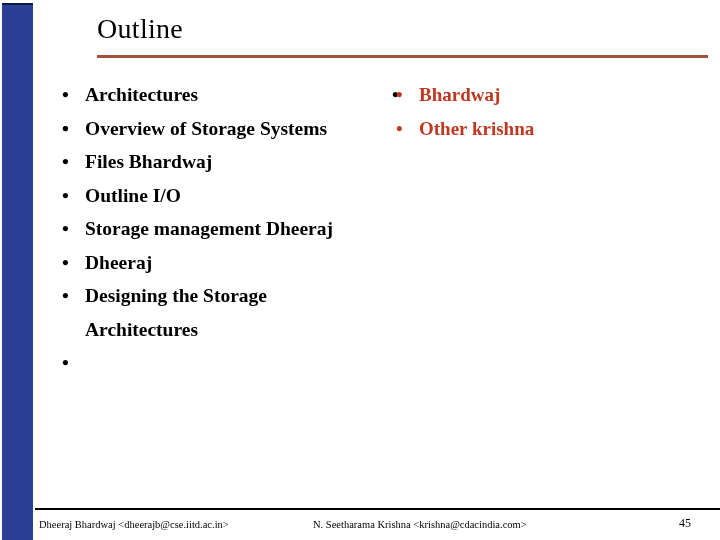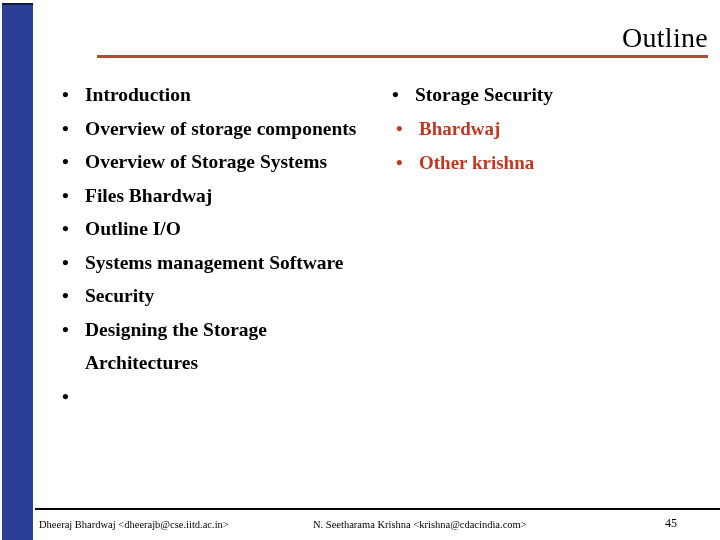--- a/index.html
+++ b/index.html
@@ -33,23 +33,22 @@
     left: 2px;
     top: 3px;
     width: 31px;
     height: 2px;
     background: #111a44;
   }
   
   .title {
     position: absolute;
     left: 97px;
-    top: 22px;
+    top: 13px;
     width: 611px;
-    text-align: right;
     font-size: 28px;
     line-height: 32px;
     color: #000000;
     font-family: "Liberation Serif", "DejaVu Serif", serif;
     letter-spacing: 0.3px;
   }
   .title-rule {
     position: absolute;
     left: 97px;
     top: 55px;
@@ -144,20 +143,21 @@
     font-family: "Liberation Serif", "DejaVu Serif", serif;
     white-space: nowrap;
   }
   .footer-author.a1 { left: 4px; }
   .footer-author.a2 { left: 278px; }
   .footer-page {
     position: absolute;
     left: 630px;
     top: 2px;
     width: 40px;
+    text-align: center;
     font-size: 12px;
     line-height: 16px;
     color: #000000;
     font-family: "Liberation Serif", "DejaVu Serif", serif;
   }
 </style>
 </head>
 <body>
 
 <div class="slide">
@@ -165,61 +165,59 @@
   <div class="side-bar"></div>
   <div class="side-bar-edge"></div>
 
   <div class="title">Outline</div>
   <div class="title-rule"></div>
 
   <div class="col col-left">
     <ul class="lvl1">
       <li>
         <span class="bullet">•</span>
-        <span class="item-text">Introduction</span>
-      </li>
-      <li>
-        <span class="bullet">•</span>
-        <span class="item-text">Overview of storage components</span>
+        <span class="item-text">Architectures</span>
+      </li>
+      <li>
+        <span class="bullet">•</span>
       </li>
       <li>
         <span class="bullet">•</span>
         <span class="item-text">Overview of Storage Systems</span>
       </li>
       <li>
         <span class="bullet">•</span>
         <span class="item-text">Files Bhardwaj</span>
       </li>
       <li>
         <span class="bullet">•</span>
         <span class="item-text">Outline I/O</span>
       </li>
       <li>
         <span class="bullet">•</span>
-        <span class="item-text">Systems management Software</span>
-      </li>
-      <li>
-        <span class="bullet">•</span>
-        <span class="item-text">Security</span>
+        <span class="item-text">Storage management Dheeraj</span>
+      </li>
+      <li>
+        <span class="bullet">•</span>
+        <span class="item-text">Dheeraj</span>
       </li>
       <li>
         <span class="bullet">•</span>
         <span class="item-text">Designing the Storage Architectures</span>
       </li>
       <li>
         <span class="bullet">•</span>
       </li>
     </ul>
   </div>
 
   <div class="col col-right">
     <ul class="lvl1">
       <li>
         <span class="bullet">•</span>
-        <span class="item-text">Storage Security</span>
       </li>
     </ul>
     <ul class="lvl2">
       <li>
         <span class="bullet">•</span>
         <span class="item-text">Bhardwaj</span>
       </li>
       <li>
         <span class="bullet">•</span>
         <span class="item-text">Other krishna</span>

